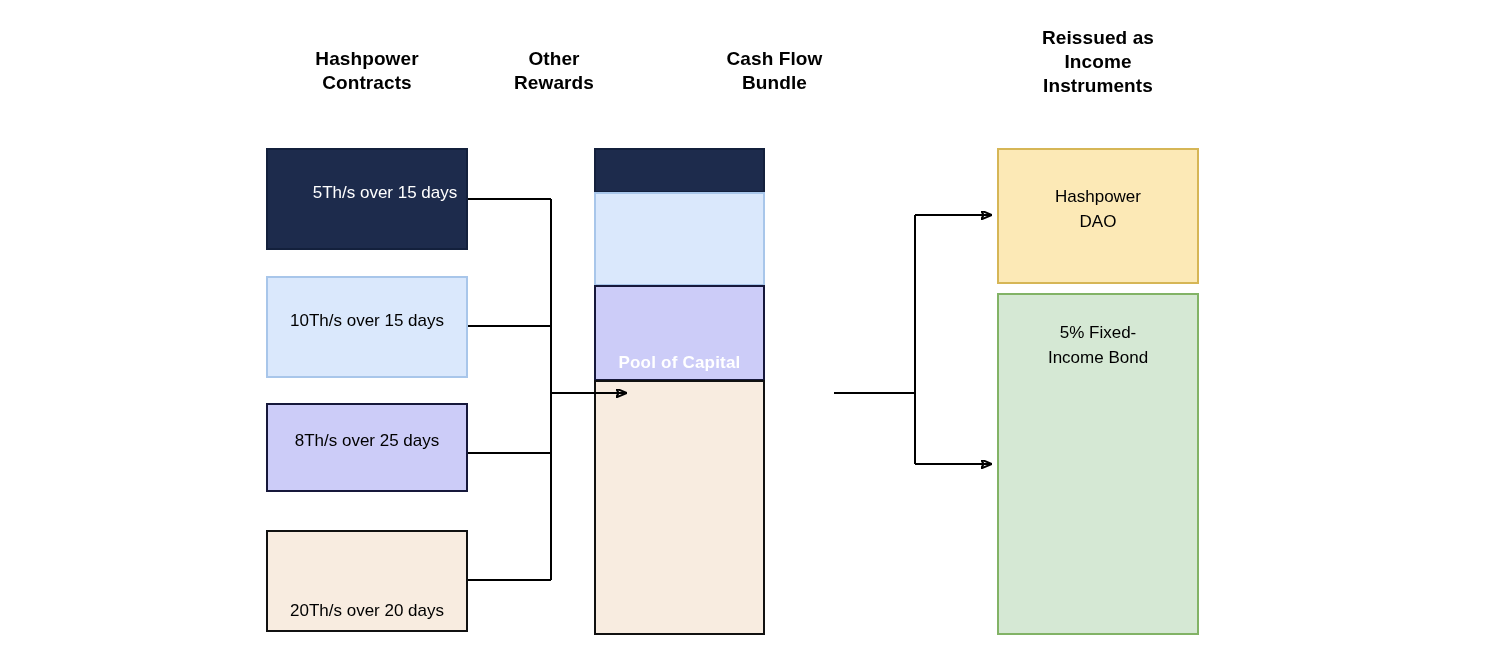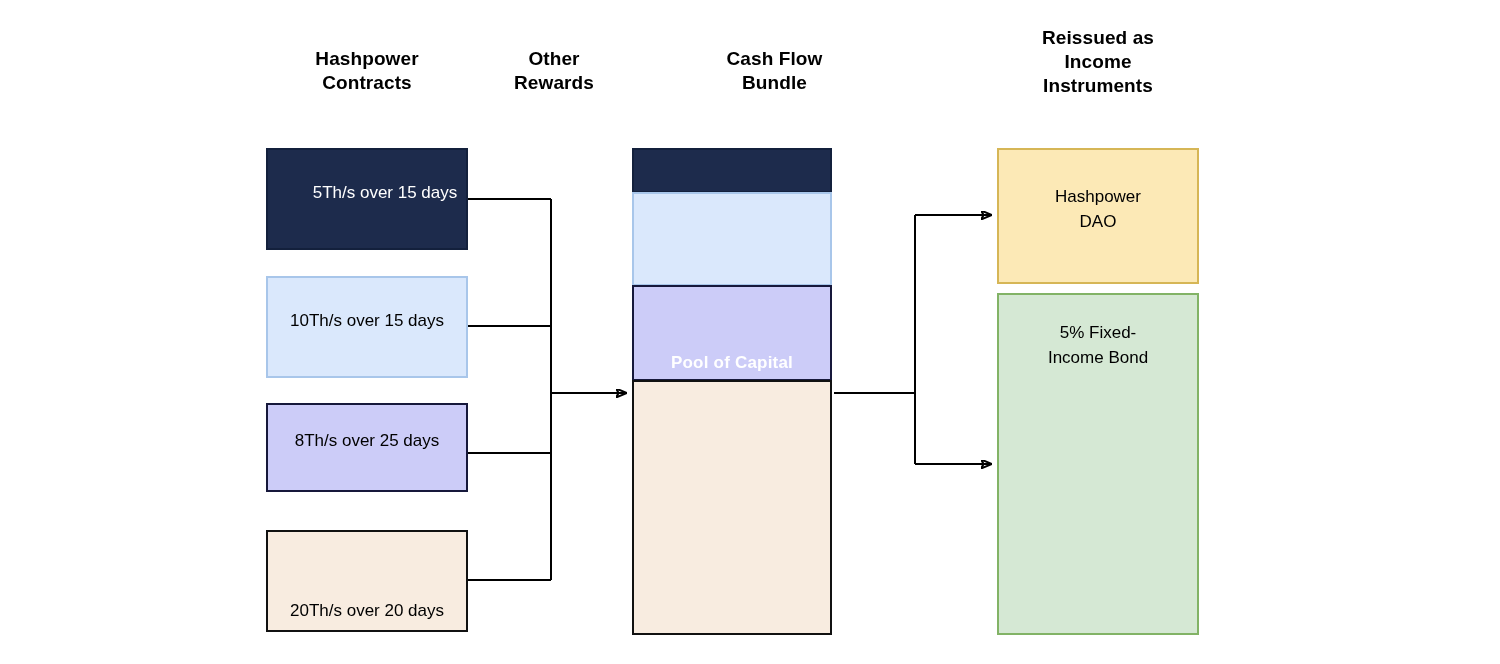--- a/index.html
+++ b/index.html
@@ -156,21 +156,21 @@
   </div>
 
   <div class="node contract contract-purple" style="left:266px; top:403px; width:202px; height:89px;">
     <span class="node-label" style="transform:translateY(-6px);">8Th/s over 25 days</span>
   </div>
 
   <div class="node contract contract-cream" style="left:266px; top:530px; width:202px; height:102px;align-items:flex-end;">
     <span class="node-label" style="transform:translateY(-6px);">20Th/s over 20 days</span>
   </div>
 
-  <div id="bundle" style="left:632px; top:148px; width:200px; height:487px;">
+  <div id="bundle" style="left:594px; top:148px; width:171px; height:487px;">
     <div class="seg seg-navy" style="top:0px;   height:45px;"></div>
     <div class="seg seg-blue" style="top:44px;  height:94px;"></div>
     <div class="seg seg-purple" style="top:137px; height:96px;"></div>
     <div class="seg seg-cream" style="top:232px; height:255px;"></div>
     <div class="seg-label" style="top:205px;">Pool of Capital</div>
   </div>
 
   <div class="node instrument instrument-yellow" style="left:997px; top:148px; width:202px; height:136px;">
     <span class="node-label" style="transform:translateY(-6px);">
       <span>Hashpower</span><br>

